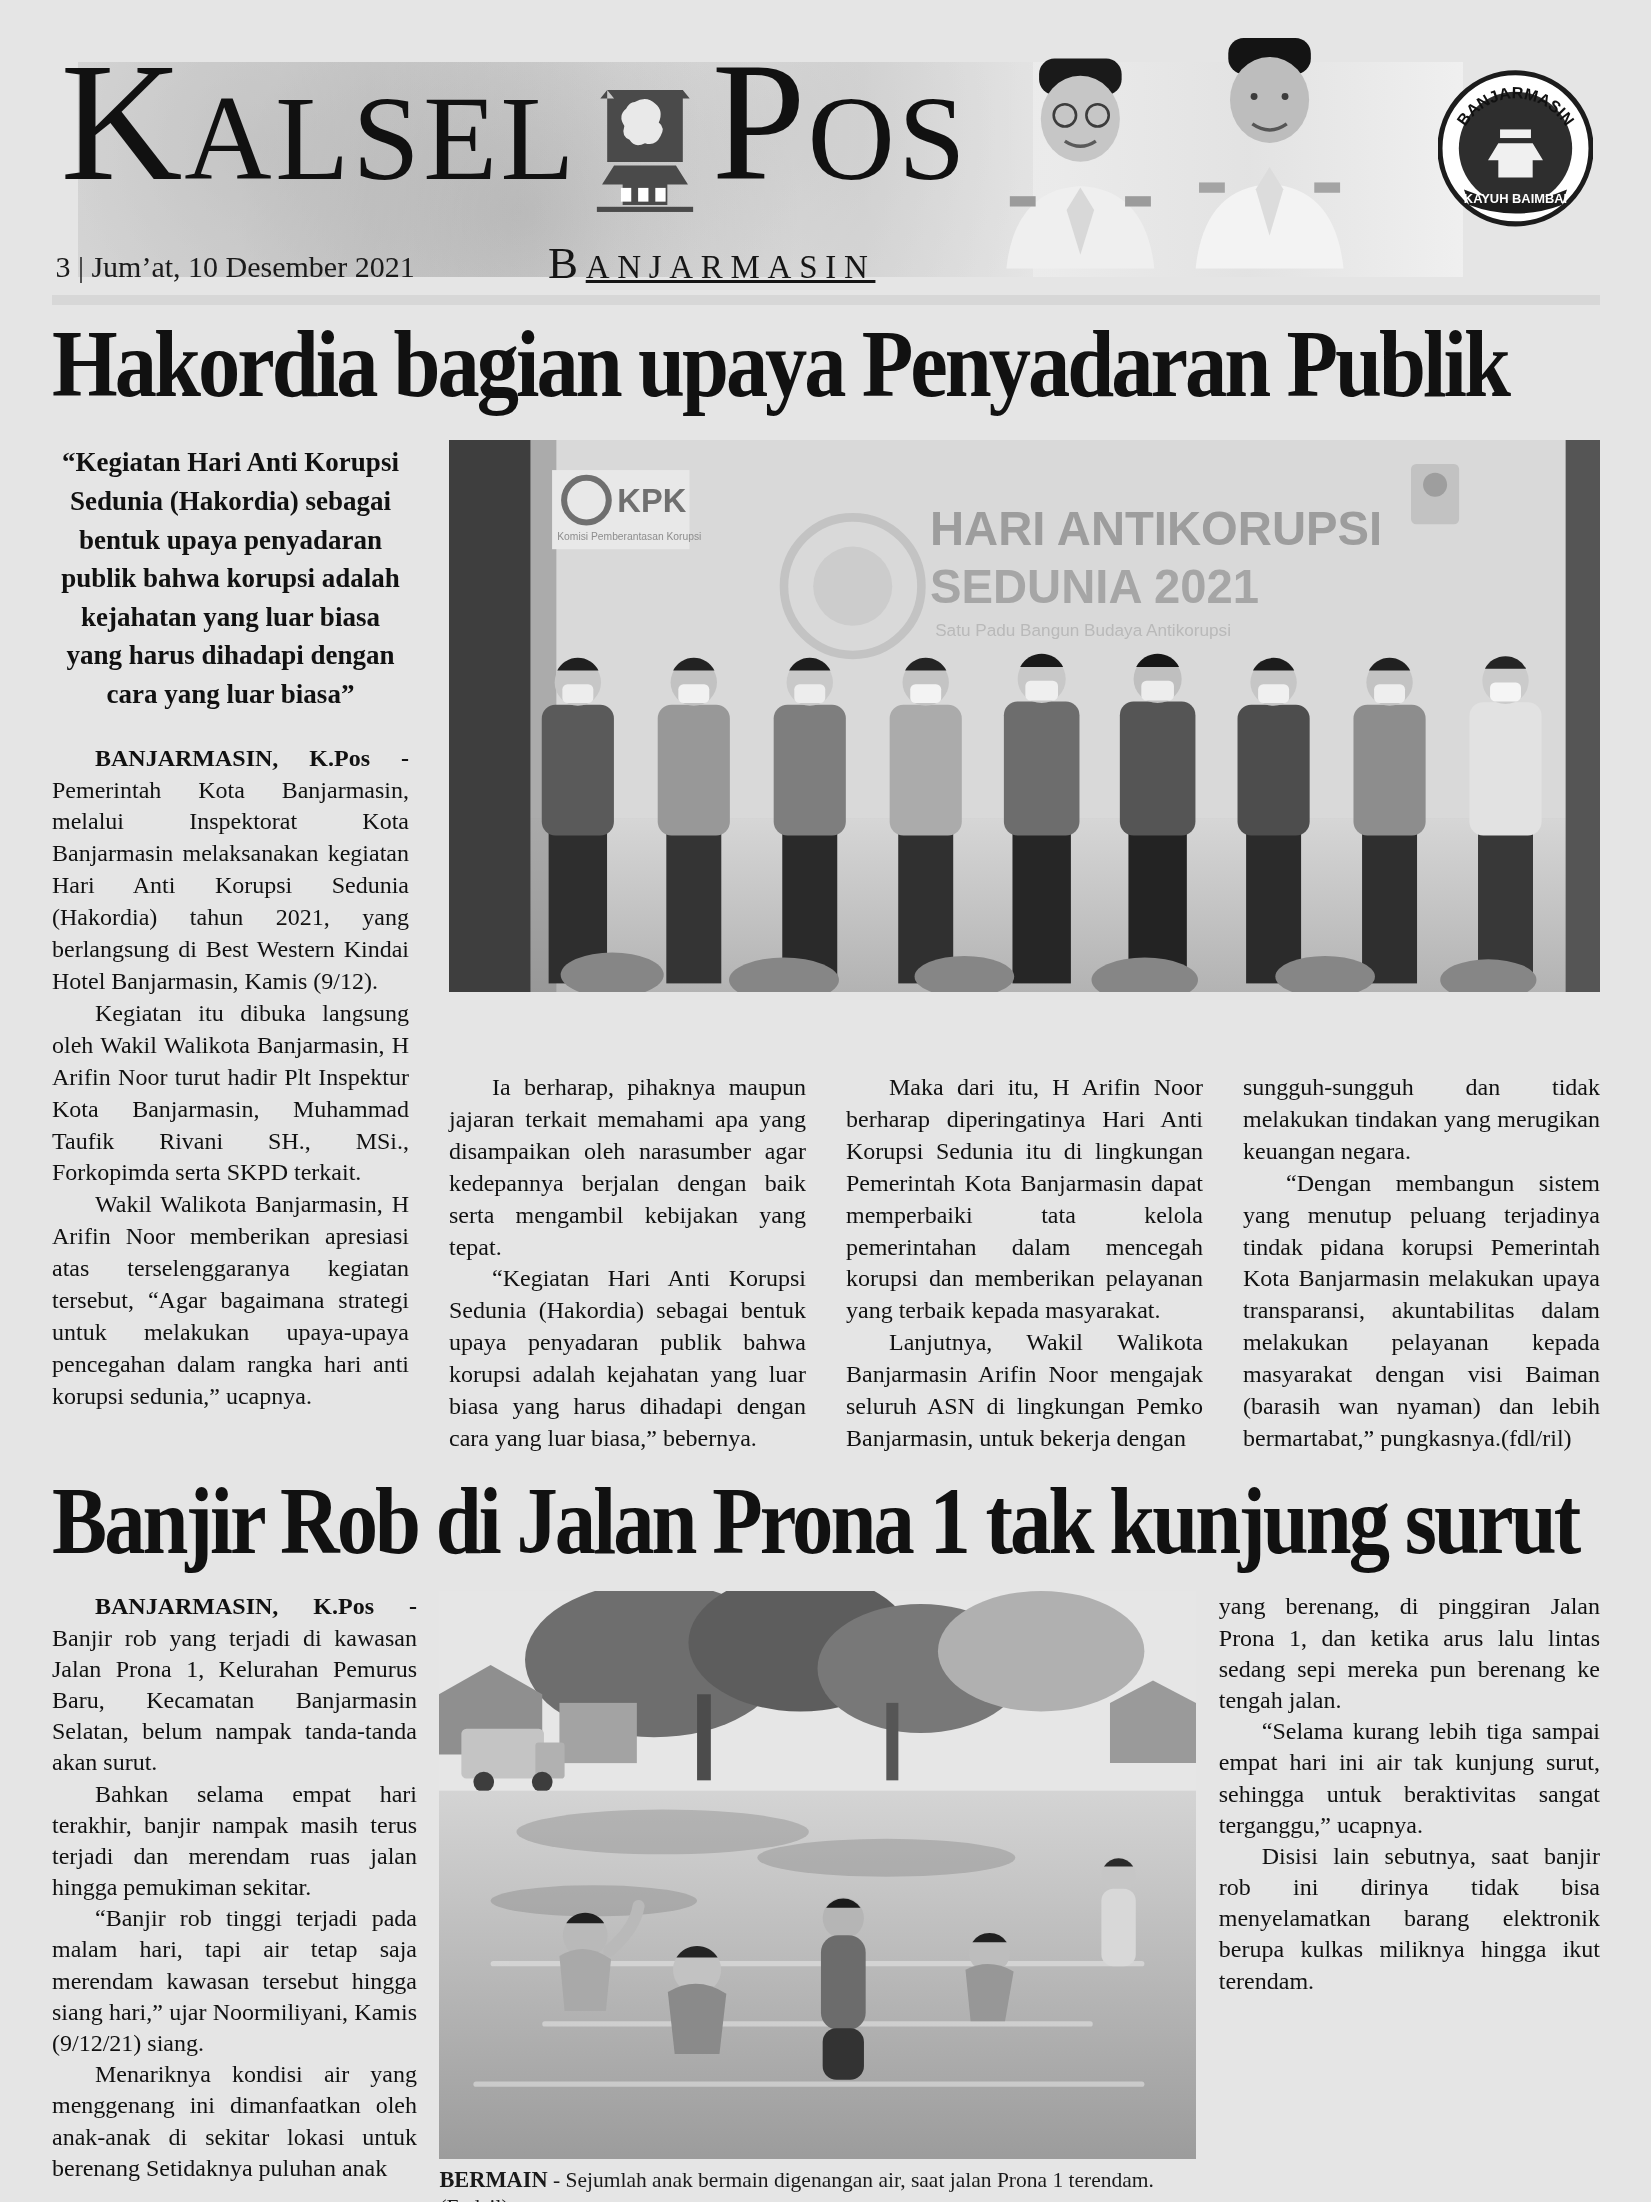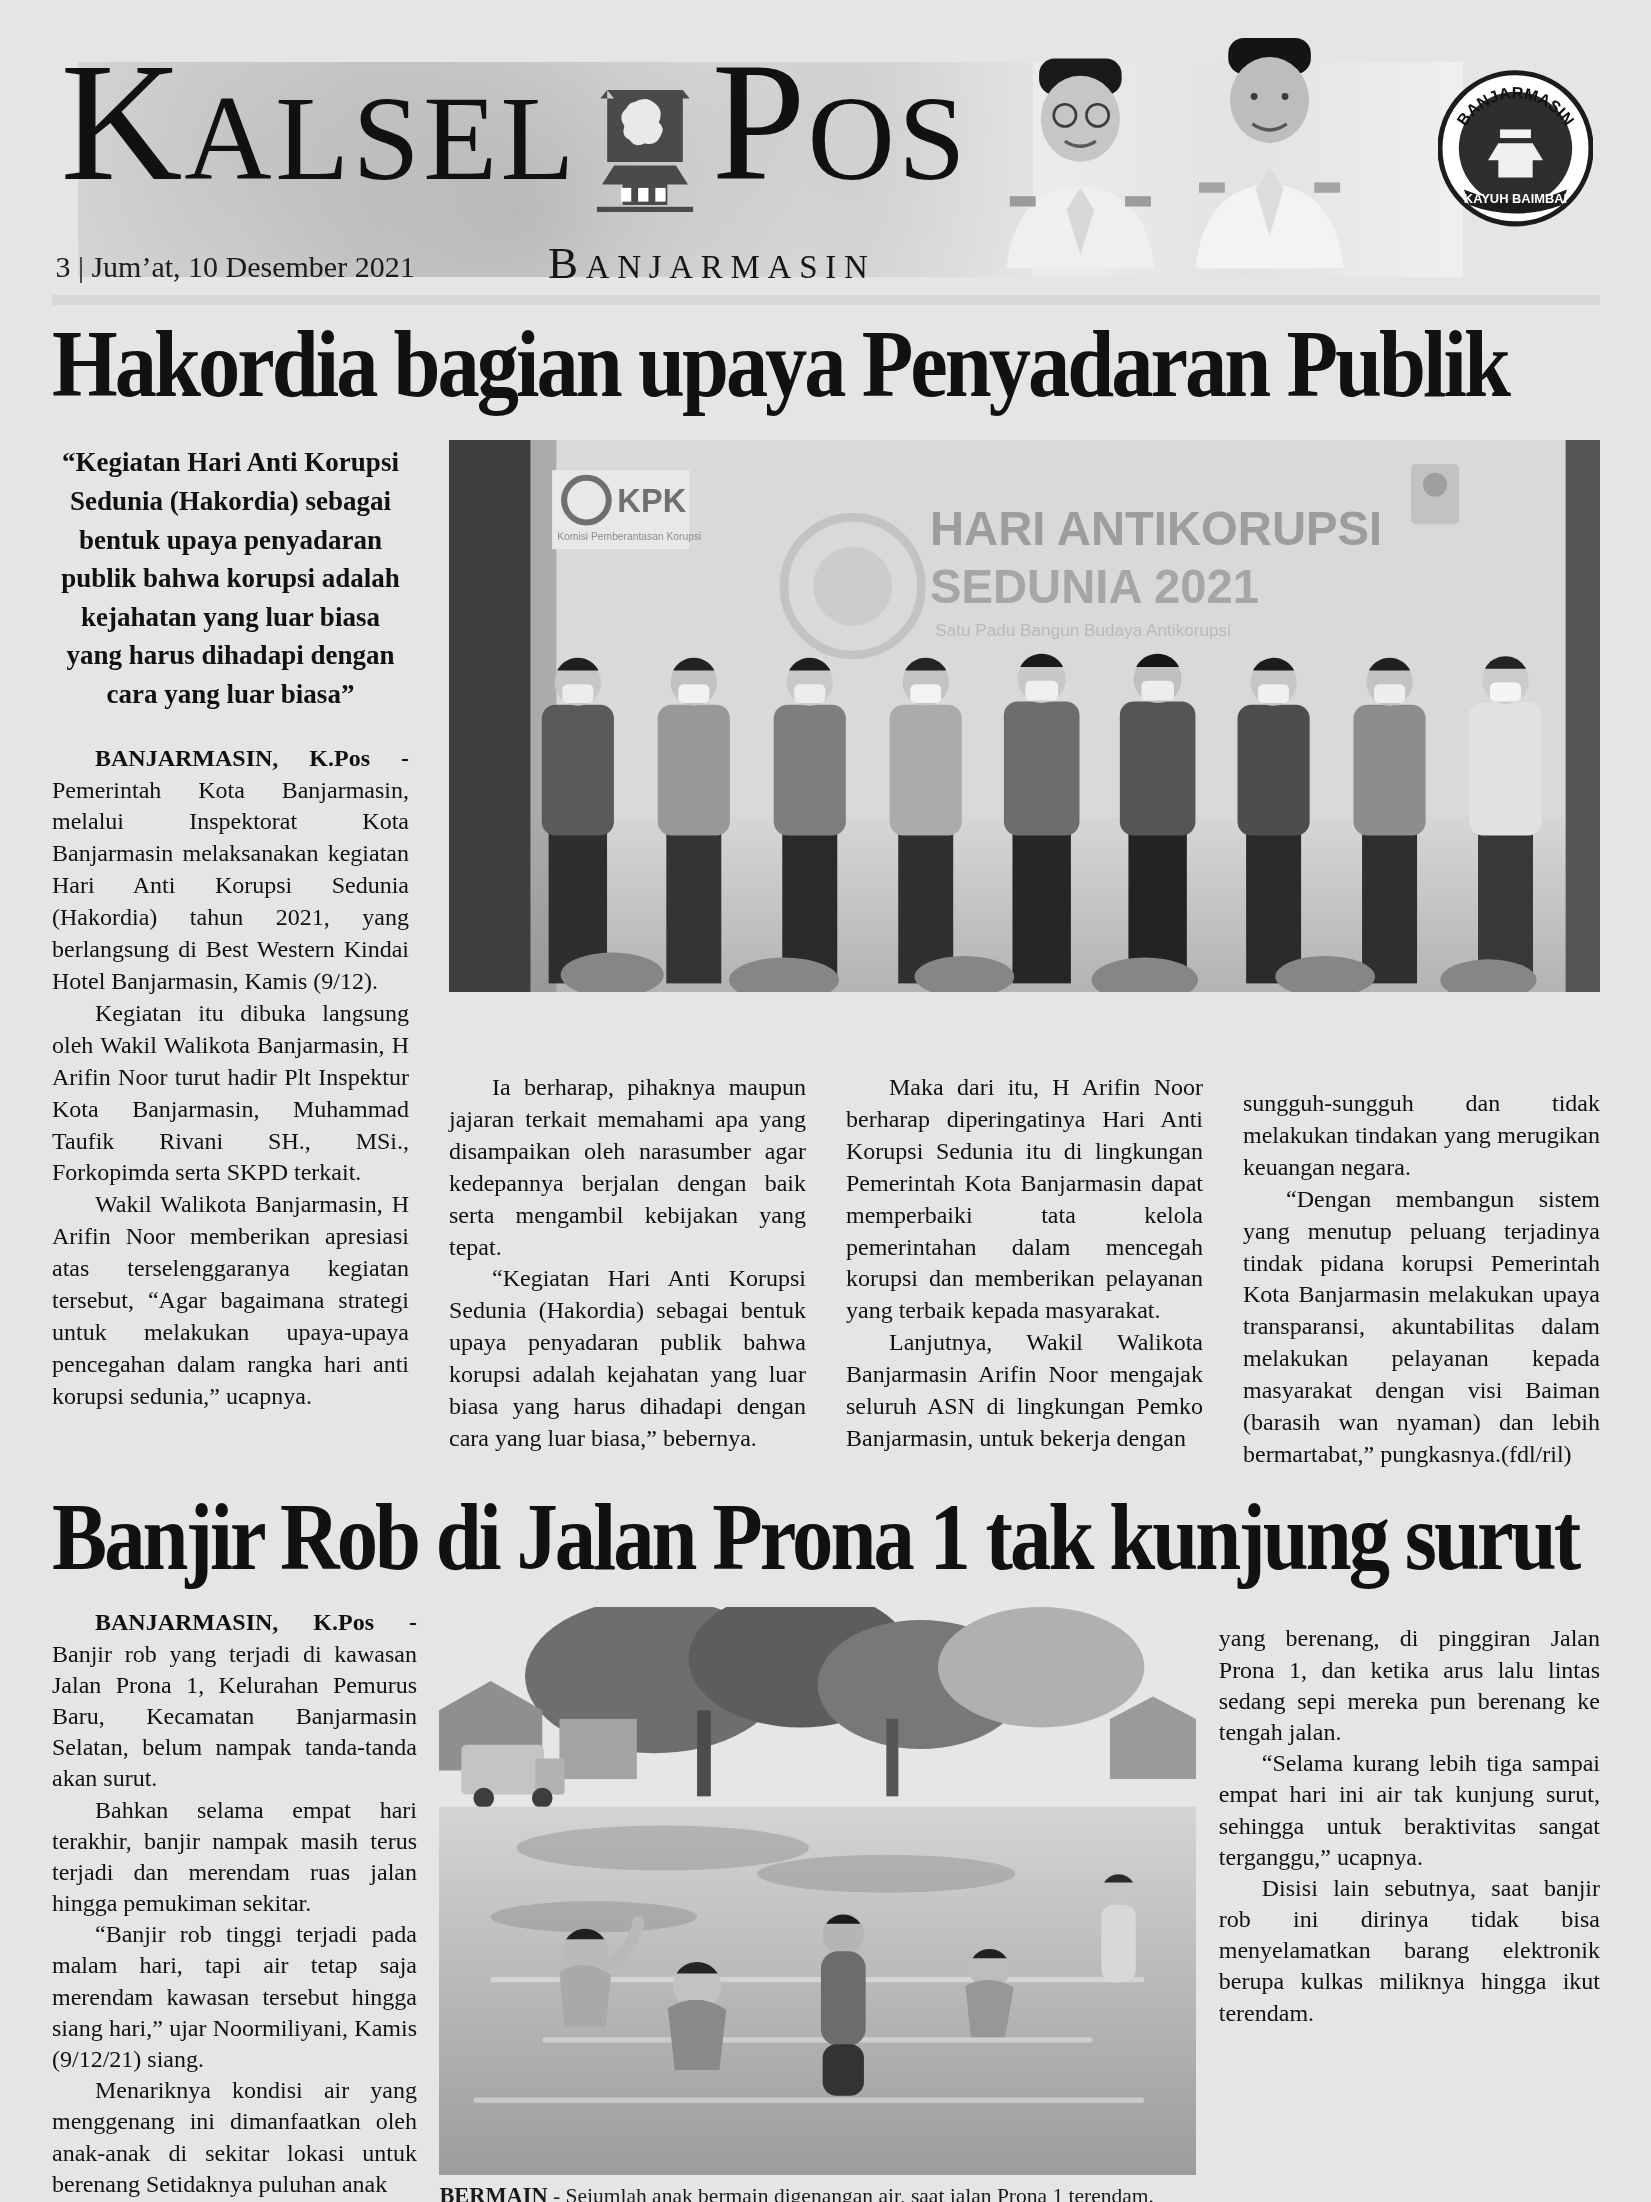--- a/index.html
+++ b/index.html
@@ -15,41 +15,41 @@
       linear-gradient(90deg,#e3e3e3,#d7d7d7 30%,#e9e9e9 55%,#dcdcdc 80%,#efefef);
     opacity:.75;}
   .collage2{position:absolute;left:981px;top:31px;width:430px;height:215px;
     background:linear-gradient(90deg,#ededed,#e2e2e2 50%,#f2f2f2);opacity:.8;}
   .mast-line{position:absolute;left:8.6px;top:6.9px;display:flex;align-items:flex-end;line-height:1;}
   .mi{font-size:169px;letter-spacing:1.7px;}
   .mr{font-size:121px;letter-spacing:3.4px;}
   .mast-logo{display:inline-block;width:110px;height:129px;margin:0 12px -5.2px 12px;}
   .edition{position:absolute;left:3.4px;bottom:1.7px;font-size:30px;color:#1b1b1b;}
   .city{position:absolute;left:496px;bottom:0;line-height:1;letter-spacing:7.7px;color:#161616;}
-  .ci{font-size:45px;} .cr{font-size:33px;}
+  .ci{font-size:45px;} .cr{font-size:33px;text-decoration:underline;}
   .officials{position:absolute;right:241px;top:5.2px;width:387px;height:243px;}
   .emblem{position:absolute;right:6.9px;top:15.5px;width:155px;height:225px;}
   .rule{margin:8.6px 52px 0;height:10.3px;background:#d7d7d7;}
   
   .headline{margin:5.2px 52px 0;font-weight:700;font-size:96px;line-height:1.12;
     letter-spacing:-3.4px;white-space:nowrap;transform:scaleX(.88);transform-origin:left center;}
   .headline2{margin-top:12px;transform:scaleX(.86);}
   
   .article1{display:grid;margin:22.4px 52px 0;column-gap:24px;row-gap:8.6px;
     grid-template-columns:repeat(4,1fr);grid-template-rows:auto auto 1fr;gap:40px;}
   .a1col1{grid-column:1;grid-row:1/span 3;}
   .photo1{grid-column:2/span 3;grid-row:1;margin:0;height:552px;background:#cfcfcf;}
   .cap1{grid-column:2/span 3;grid-row:2;}
   .a1col2{grid-column:2;grid-row:3;} .a1col3{grid-column:3;grid-row:3;} .a1col4{grid-column:4;grid-row:3;}
   .article2{display:grid;margin:17px 52px 0;column-gap:22.4px;
     grid-template-columns:365px 757px 1fr;}
   .photo2{margin:0;height:568px;background:#c9c9c9;}
   
   .para{margin:0;text-align:justify;font-size:24px;line-height:1.33;text-indent:43px;}
-  .para.noindent{text-indent:0;margin-top:16px;}
+  .para.noindent{text-indent:0;}
   .article2 .para{font-size:24px;line-height:1.30;}
   .lead-quote{margin:3.4px 0 29px;font-weight:700;font-size:27px;line-height:1.43;text-align:center;}
   .caption{font-size:21.5px;line-height:1.25;color:#1a1a1a;margin-top:3.4px;}
   .caption b{font-size:22.4px;}
   .mid .caption{margin-top:6.9px;}
   svg{display:block;width:100%;height:100%;}
 </style>
 </head>
 <body>
 

